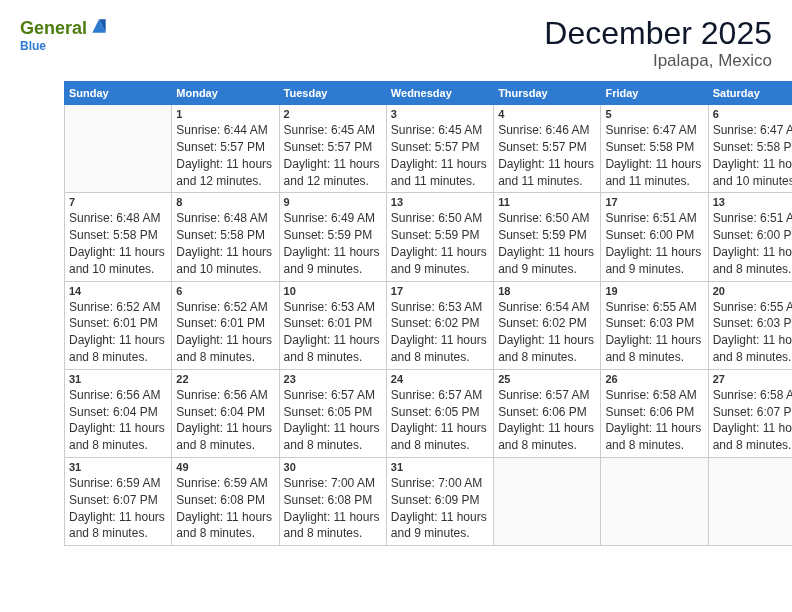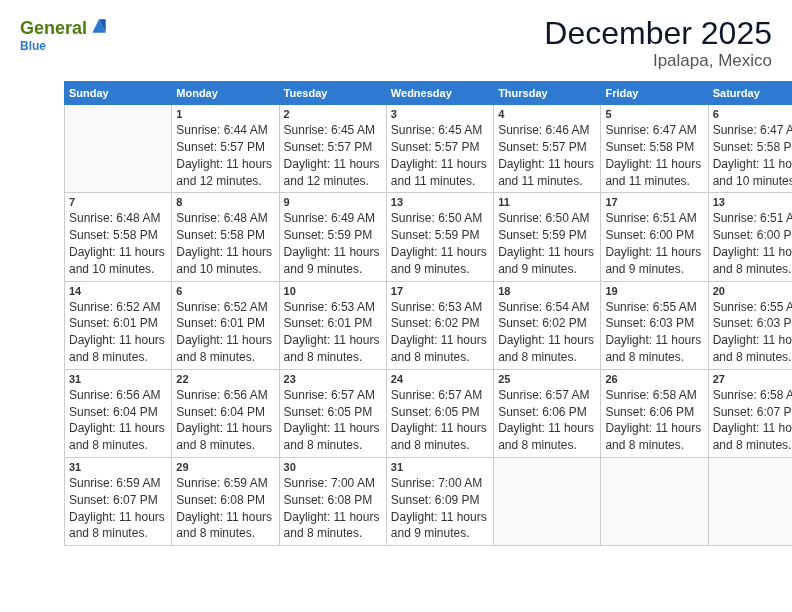--- a/index.html
+++ b/index.html
@@ -260,21 +260,21 @@
             <div class="day-number">27</div>
             <div class="day-info">Sunrise: 6:58 AM<br>Sunset: 6:07 PM<br>Daylight: 11 hours and 8 minutes.</div>
           </td>
         </tr>
         <tr>
           <td>
             <div class="day-number">31</div>
             <div class="day-info">Sunrise: 6:59 AM<br>Sunset: 6:07 PM<br>Daylight: 11 hours and 8 minutes.</div>
           </td>
           <td>
-            <div class="day-number">29</div>
+            <div class="day-number">49</div>
             <div class="day-info">Sunrise: 6:59 AM<br>Sunset: 6:08 PM<br>Daylight: 11 hours and 8 minutes.</div>
           </td>
           <td>
             <div class="day-number">30</div>
             <div class="day-info">Sunrise: 7:00 AM<br>Sunset: 6:08 PM<br>Daylight: 11 hours and 8 minutes.</div>
           </td>
           <td>
             <div class="day-number">31</div>
             <div class="day-info">Sunrise: 7:00 AM<br>Sunset: 6:09 PM<br>Daylight: 11 hours and 9 minutes.</div>
           </td>

